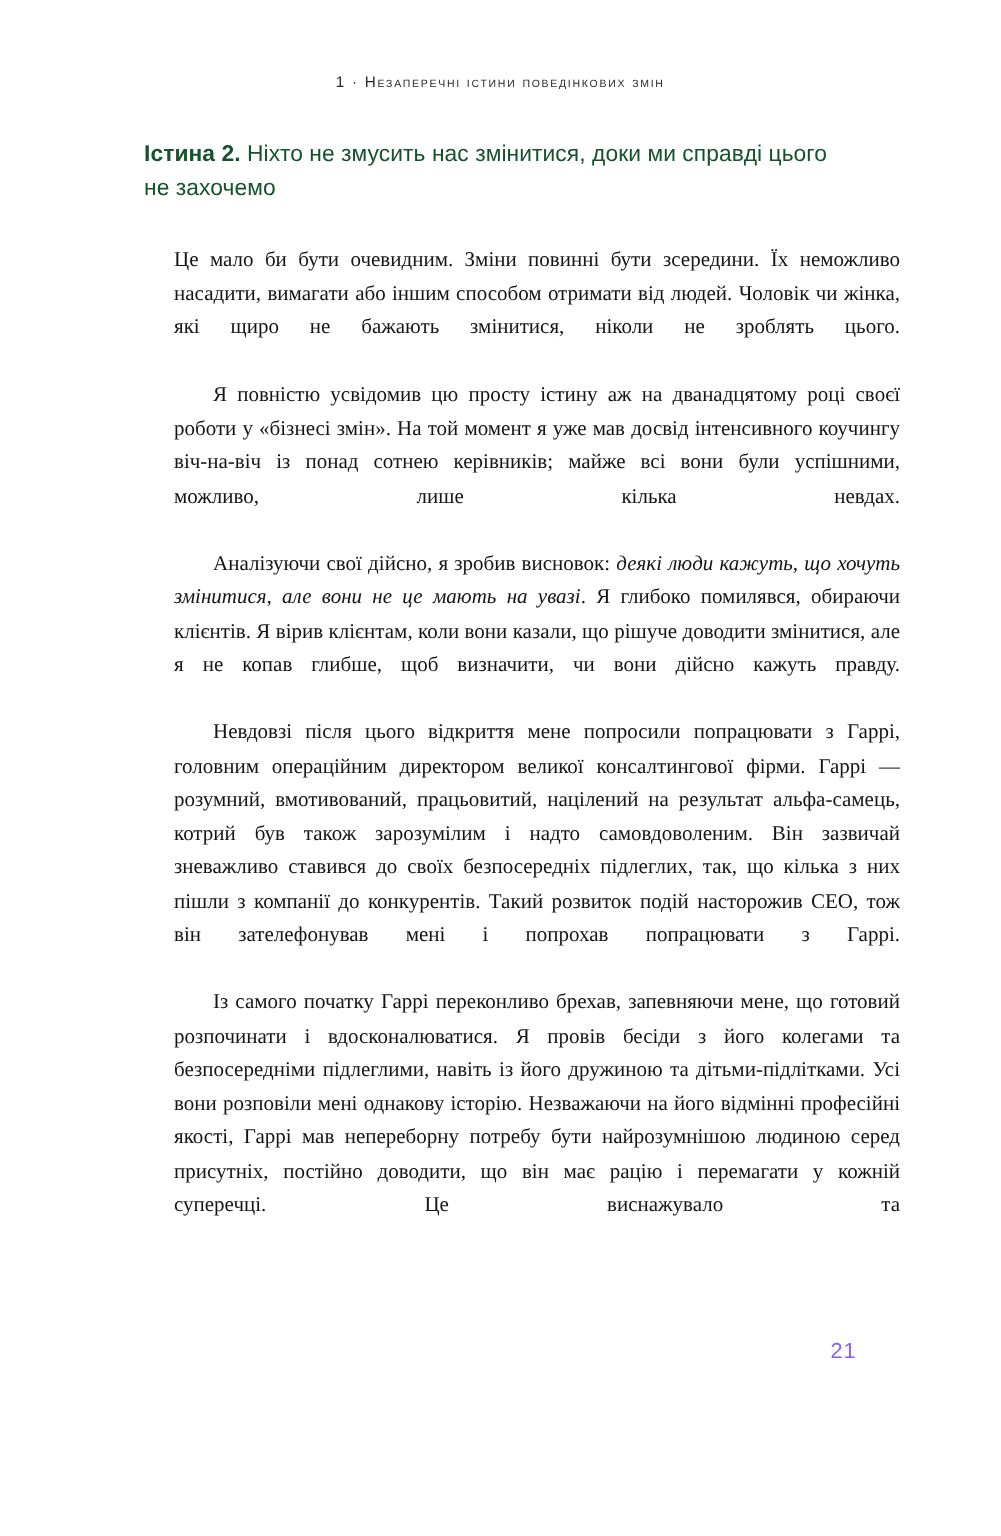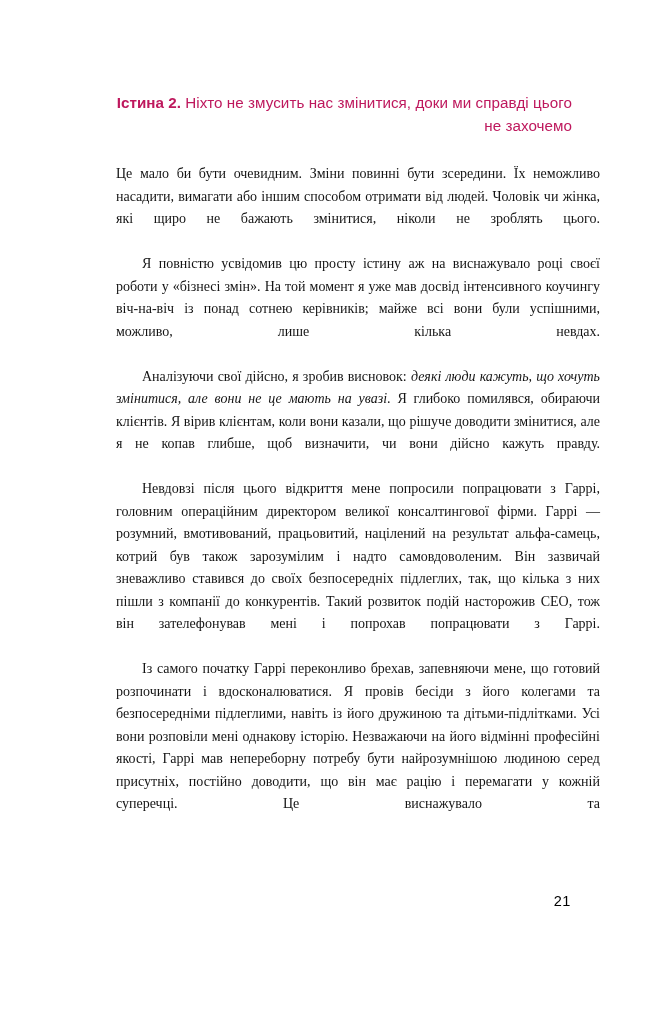--- a/index.html
+++ b/index.html
@@ -39,25 +39,25 @@
     color: #2b2b2b;
     white-space: nowrap;
   }
 
   
   .truth-heading {
     position: absolute;
     top: 91px;
     left: 96px;
     width: 476px;
-    text-align: right;
+    text-align: left;
     font-family: "Liberation Sans", "DejaVu Sans", sans-serif;
     font-size: 15.2px;
     line-height: 23px;
-    color: #be185d;
+    color: #14532d;
     letter-spacing: 0.05px;
   }
   .truth-heading .lead {
     font-weight: bold;
   }
 
   
   .body-text {
     position: absolute;
     top: 163px;
@@ -92,40 +92,41 @@
 
   
   .folio {
     position: absolute;
     top: 893px;
     left: 0;
     width: 571px;
     text-align: right;
     font-family: "Liberation Sans", "DejaVu Sans", sans-serif;
     font-size: 14.5px;
-    color: #000000;
+    color: #8b5cf6;
     letter-spacing: 0.6px;
   }
 </style>
 </head>
 <body>
 
 <div class="page">
 
+  <div class="running-header">1 · Незаперечні істини поведінкових змін</div>
 
   <div class="truth-heading">
     <span class="lead">Істина 2.</span><span> Ніхто не змусить нас змінитися, доки ми справді цього не захочемо</span>
   </div>
 
   <div class="body-text">
     <p class="first">
       <span>Це мало би бути очевидним. Зміни повинні бути зсередини. Їх неможливо насадити, вимагати або іншим способом отримати від людей. Чоловік чи жінка, які щиро не бажають змінитися, ніколи не зроблять цього.</span>
     </p>
     <p>
-      <span>Я повністю усвідомив цю просту істину аж на виснажувало році своєї роботи у «бізнесі змін». На той момент я уже мав досвід інтенсивного коучингу віч-на-віч із понад сотнею керівників; майже всі вони були успішними, можливо, лише кілька невдах.</span>
+      <span>Я повністю усвідомив цю просту істину аж на дванадцятому році своєї роботи у «бізнесі змін». На той момент я уже мав досвід інтенсивного коучингу віч-на-віч із понад сотнею керівників; майже всі вони були успішними, можливо, лише кілька невдах.</span>
     </p>
     <p>
       <span>Аналізуючи свої дійсно, я зробив висновок: </span><em>деякі люди кажуть, що хочуть змінитися, але вони не це мають на увазі</em><span>. Я глибоко помилявся, обираючи клієнтів. Я вірив клієнтам, коли вони казали, що рішуче доводити змінитися, але я не копав глибше, щоб визначити, чи вони дійсно кажуть правду.</span>
     </p>
     <p>
       <span>Невдовзі після цього відкриття мене попросили попрацювати з Гаррі, головним операційним директором великої консалтингової фірми. Гаррі — розумний, вмотивований, працьовитий, націлений на результат альфа-самець, котрий був також зарозумілим і надто самовдоволеним. Він зазвичай зневажливо ставився до своїх безпосередніх підлеглих, так, що кілька з них пішли з компанії до конкурентів. Такий розвиток подій насторожив СЕО, тож він зателефонував мені і попрохав попрацювати з Гаррі.</span>
     </p>
     <p>
       <span>Із самого початку Гаррі переконливо брехав, запевняючи мене, що готовий розпочинати і вдосконалюватися. Я провів бесіди з його колегами та безпосередніми підлеглими, навіть із його дружиною та дітьми-підлітками. Усі вони розповіли мені однакову історію. Незважаючи на його відмінні професійні якості, Гаррі мав непереборну потребу бути найрозумнішою людиною серед присутніх, постійно доводити, що він має рацію і перемагати у кожній суперечці. Це виснажувало та</span>
     </p>

